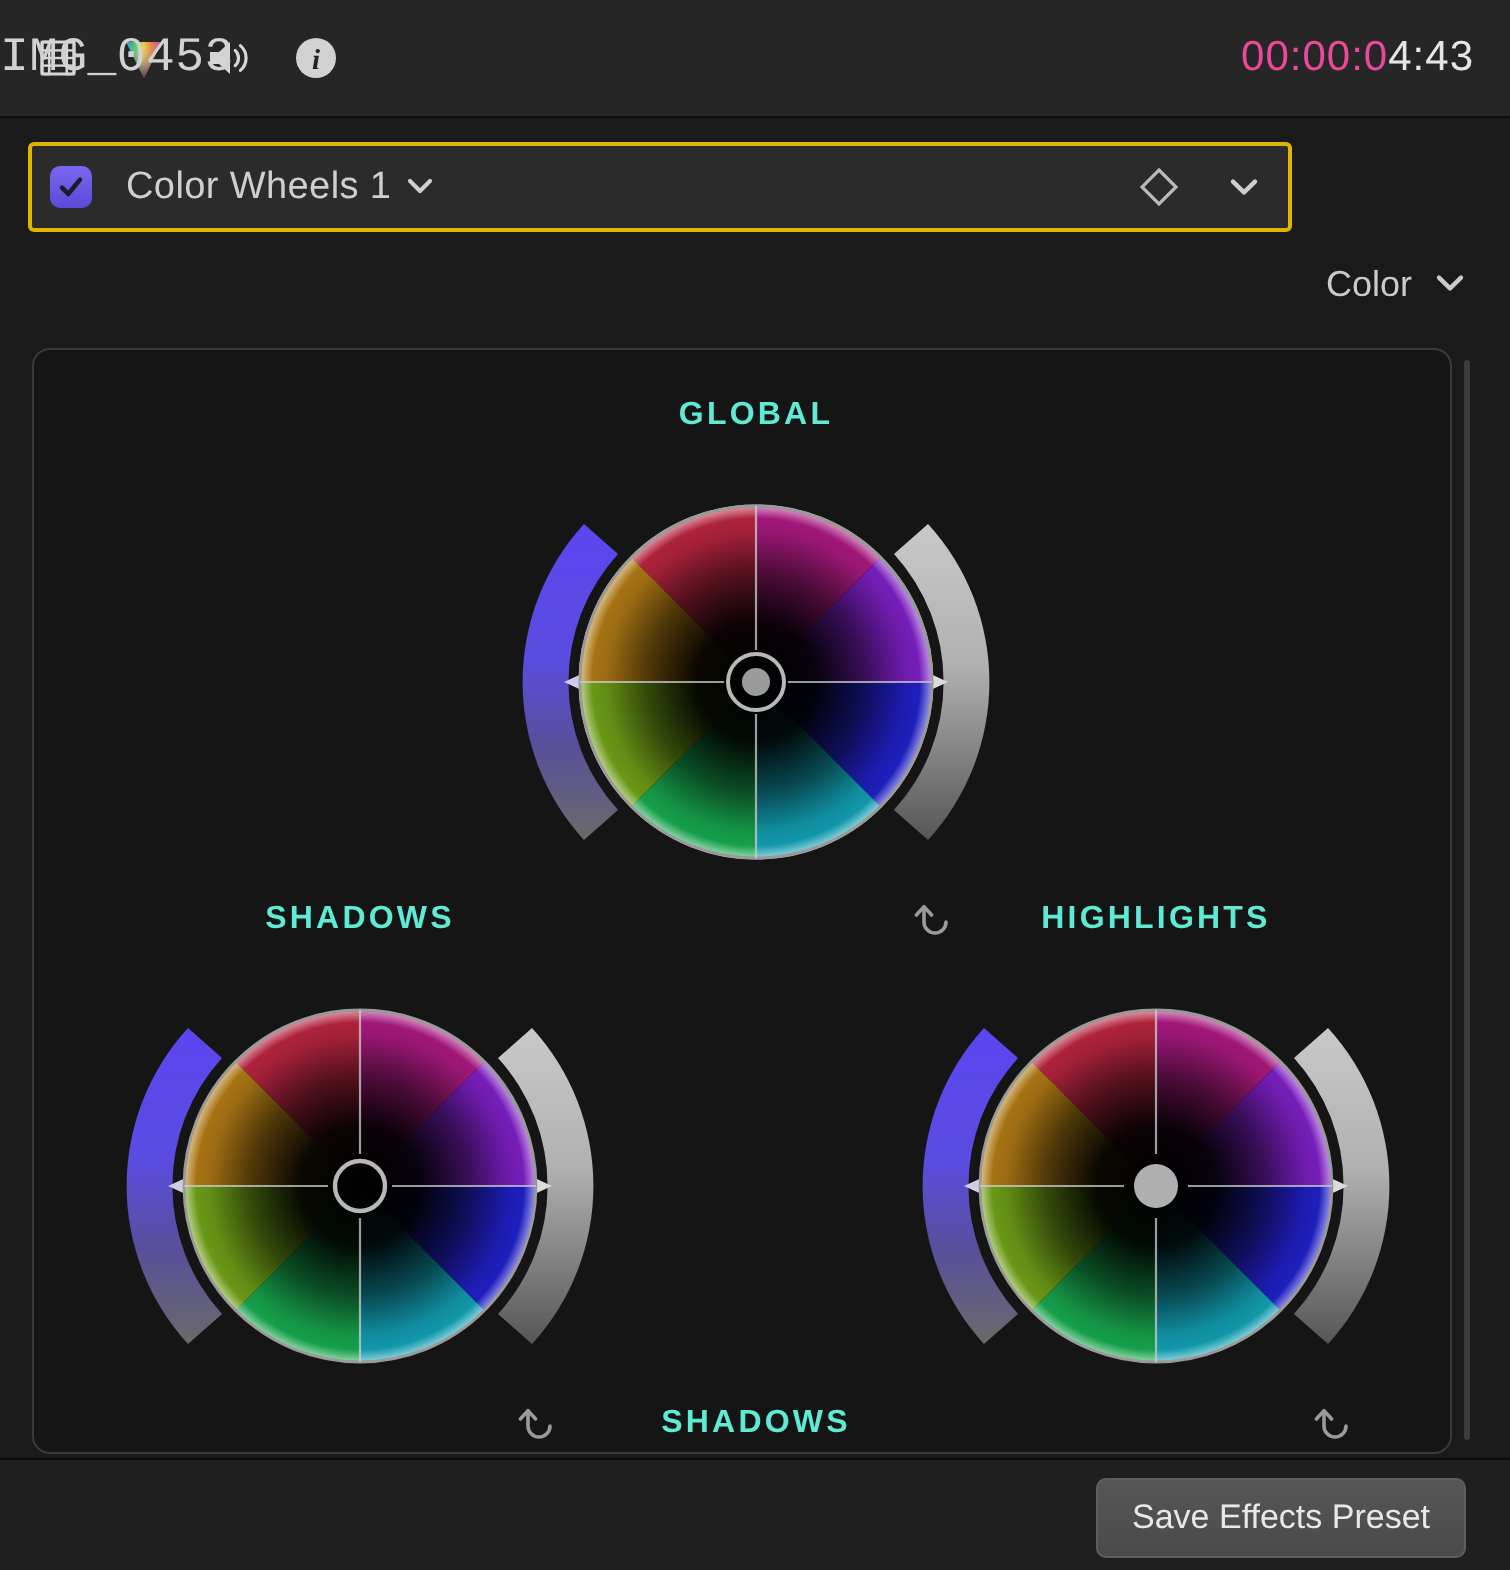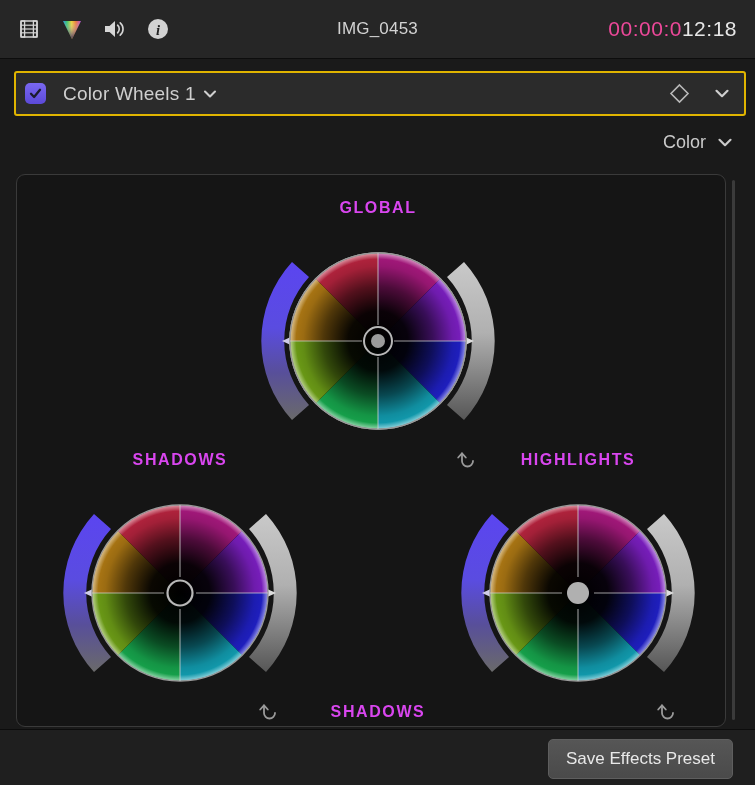--- a/index.html
+++ b/index.html
@@ -36,42 +36,43 @@
   .ic {
     width: 26px;
     height: 26px;
     display: flex;
     align-items: center;
     justify-content: center;
   }
   .clip-title {
     position: absolute;
     left: 0; right: 0;
-    text-align: center;
-    font-size: 17px;
+    text-align: left;
+    font-size: 24px;
     color: #d2d2d2;
     letter-spacing: .2px;
     pointer-events: none;
+    font-family: Liberation Mono, monospace;
   }
   .timecode {
     position: absolute;
     right: 18px;
     font-size: 21px;
     letter-spacing: .5px;
     color: #e6e6e6;
     font-family: "Liberation Sans", sans-serif;
   }
   .timecode .dim { color: #ec4899; }
 
   
   .effect-row {
     position: absolute;
     left: 14px;
     top: 71px;
-    width: 732px;
+    width: 632px;
     height: 45px;
     box-sizing: border-box;
     background: #2b2b2b;
     border: 2px solid #e0b400;
     border-radius: 3px;
     display: flex;
     align-items: center;
     padding: 0 10px 0 9px;
   }
   .fx-check {
@@ -122,21 +123,21 @@
   }
 
   .wheel-group { position: absolute; }
   .wheel-label {
     position: absolute;
     width: 100%;
     text-align: center;
     font-size: 16px;
     font-weight: bold;
     letter-spacing: 1.6px;
-    color: #d946ef;
+    color: #5eead4;
     top: 0;
   }
   .wheel-stage {
     position: absolute;
     left: 0;
     top: 24px;
   }
   .wheel-stage svg { display: block; }
 
   .reset-btn {
@@ -232,21 +233,21 @@
       <svg width="24" height="24" viewBox="0 0 24 24">
         <circle cx="12" cy="12" r="10" fill="#d2d2d2"></circle>
         <text x="12" y="17.5" text-anchor="middle" font-family="Liberation Serif, serif" font-size="14.5" font-style="italic" font-weight="bold" fill="#232323">i</text>
       </svg>
     </div>
 
   </div>
 
   <div class="clip-title">IMG_0453</div>
 
-  <div class="timecode"><span class="dim">00:00:0</span><span>12:18</span></div>
+  <div class="timecode"><span class="dim">00:00:0</span><span>4:43</span></div>
 </div>
 
 <div class="effect-row">
   <div class="fx-check">
     <svg width="15" height="15" viewBox="0 0 15 15">
       <polyline points="3,7.8 6.1,11 12,3.8" fill="none" stroke="#1b1b2e" stroke-width="2.3" stroke-linecap="round" stroke-linejoin="round"></polyline>
     </svg>
   </div>
 
   <div class="fx-name"><span>Color Wheels 1</span><span class="fx-name-chev">

